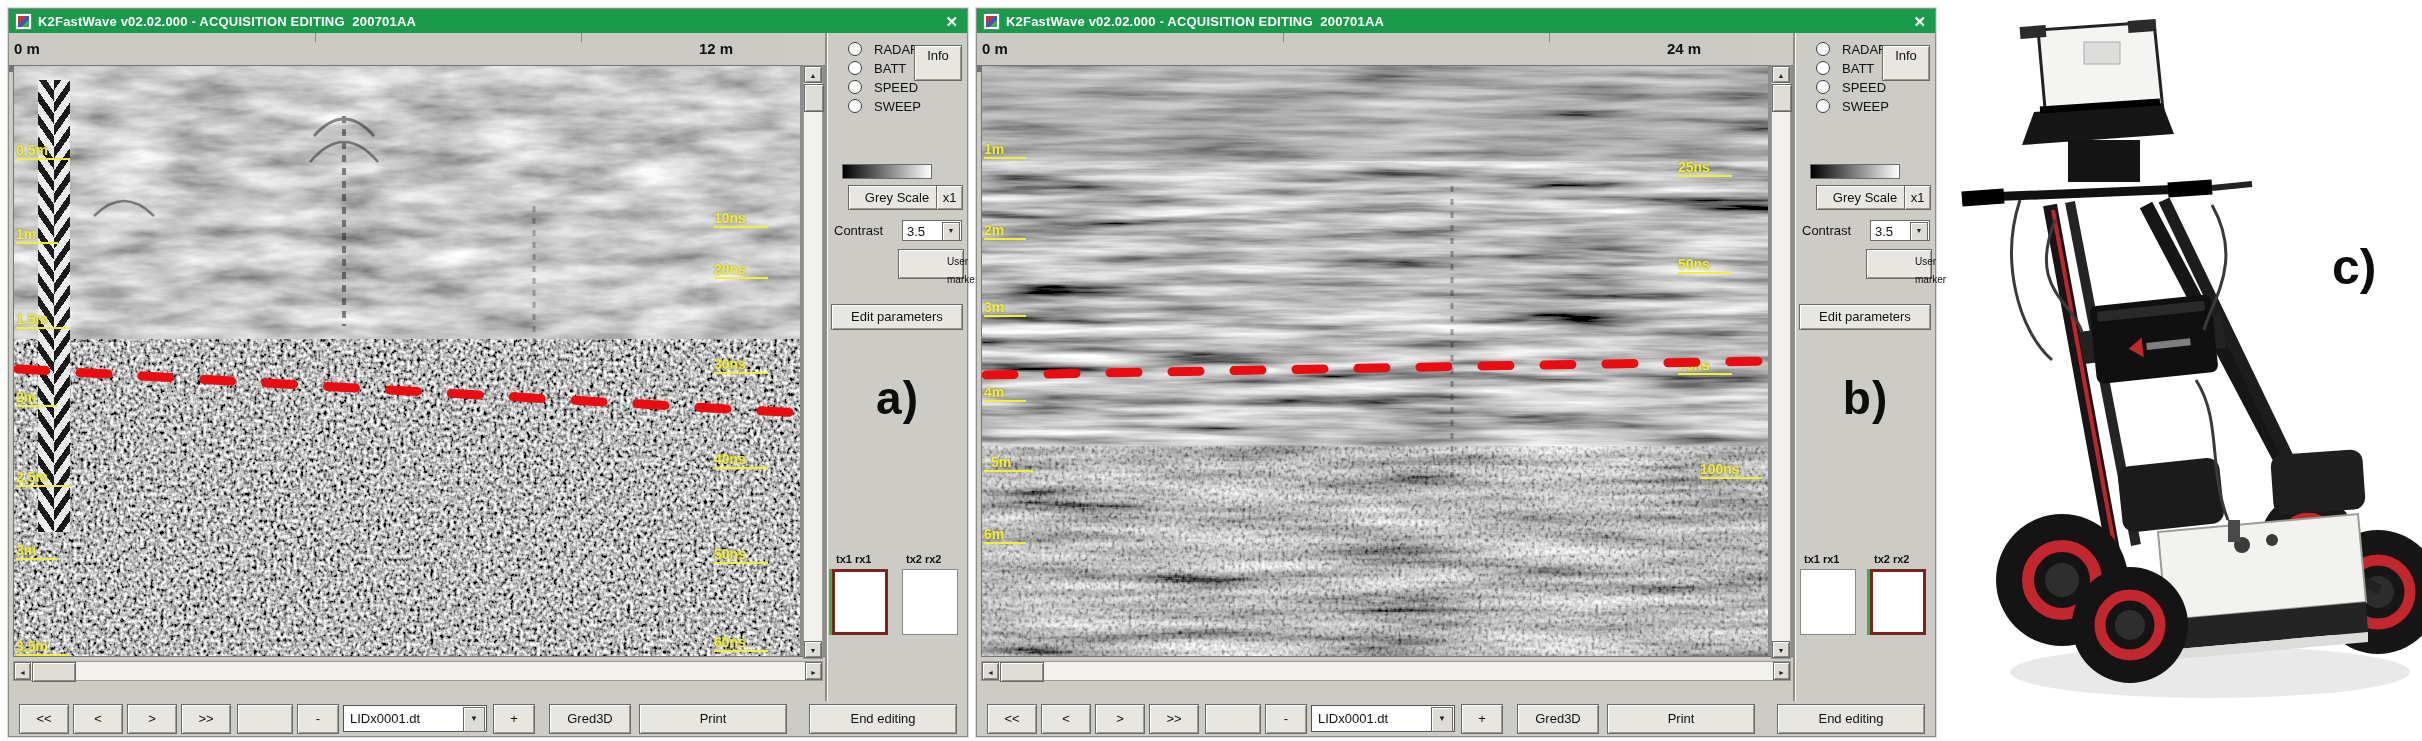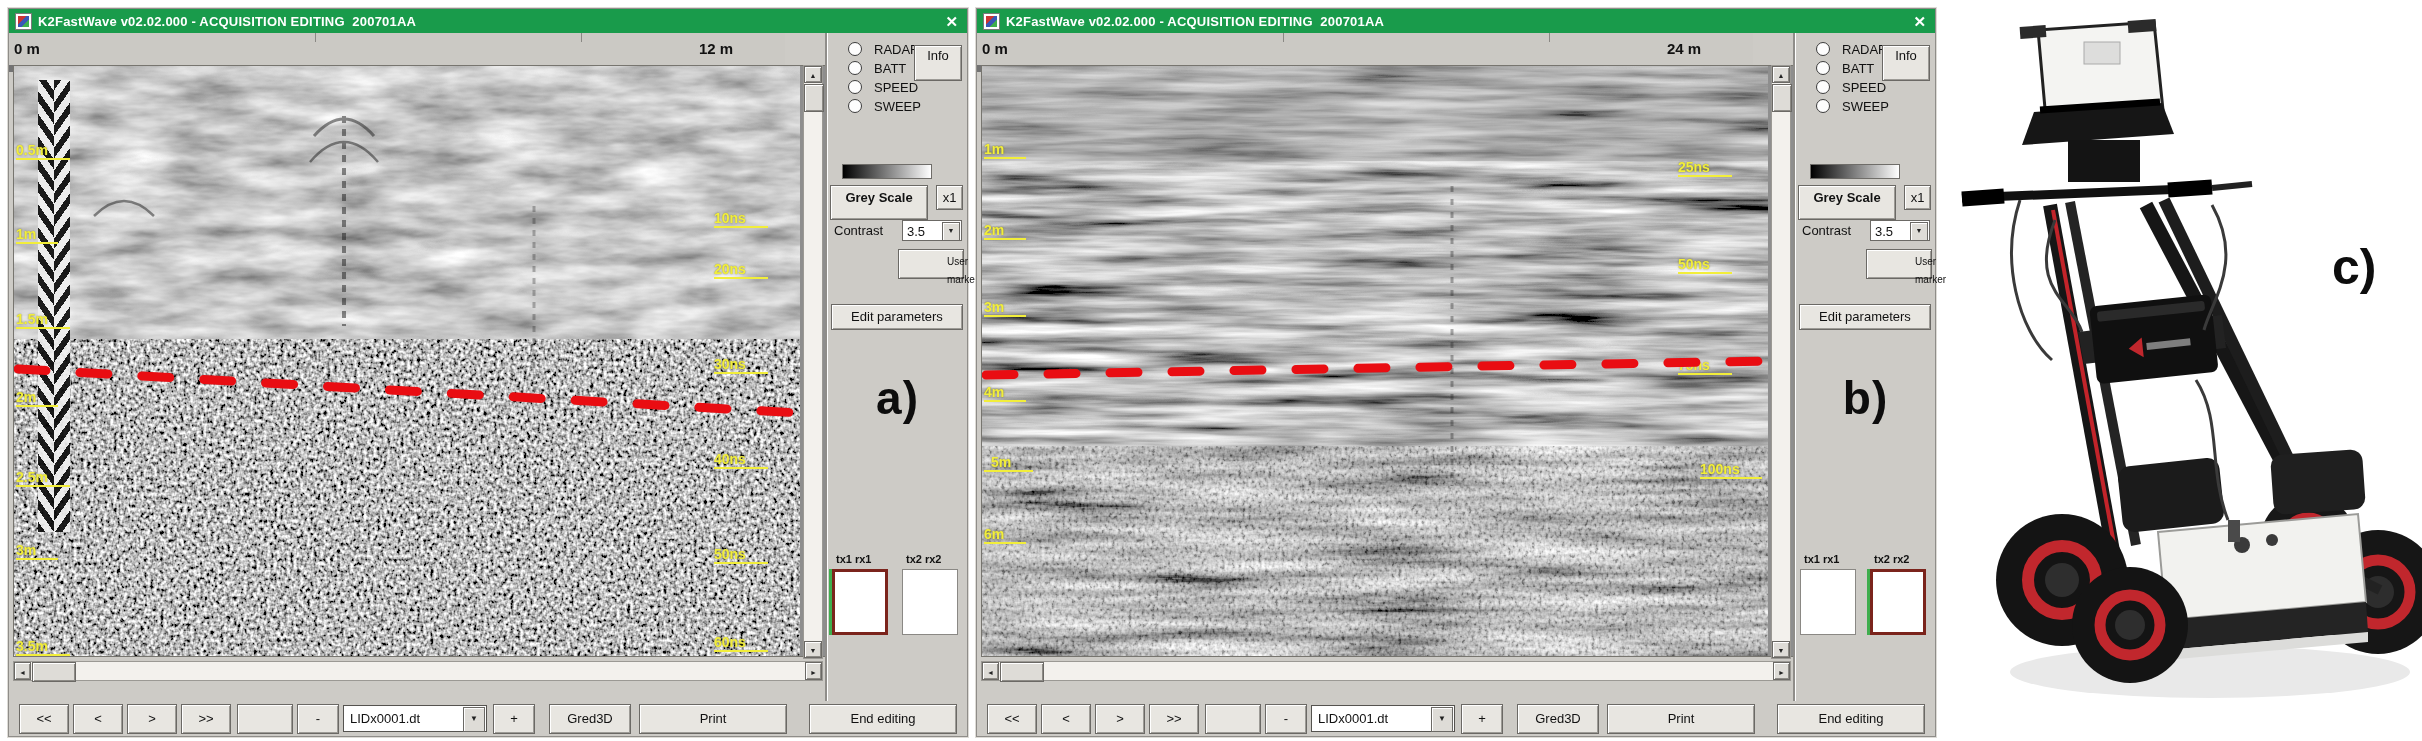--- a/index.html
+++ b/index.html
@@ -57,21 +57,21 @@
          border-left:1px solid #fff;box-shadow:-2px 0 0 #8f8d89;}
   .radio-row{position:absolute;left:20px;height:16px;display:flex;align-items:center;gap:12px;}
   .radio-circle{width:12px;height:12px;border:1px solid #3c3c3c;border-radius:50%;background:#fdfdfd;flex:0 0 auto;}
   .radio-label{font-size:13px;color:#111;}
   .btn3d{background:#e8e6e1;border:1px solid #6b6965;
          box-shadow:inset 1px 1px 0 #ffffff, inset -1px -1px 0 #9d9b96;
          color:#111;font-size:13px;text-align:center;position:absolute;box-sizing:border-box;}
   .info-btn{left:86px;top:12px;width:48px;height:36px;line-height:20px;}
   .gradbar{position:absolute;left:14px;top:131px;width:88px;height:13px;border:1px solid #6f6d69;
            background:linear-gradient(90deg,#000,#fff);}
-  .greyscale-btn{left:2px;top:152px;width:98px;height:35px;line-height:23px;font-weight:bold;}
+  .greyscale-btn{left:20px;top:152px;width:98px;height:25px;line-height:23px;}
   .x1-btn{left:108px;top:152px;width:27px;height:25px;line-height:23px;}
   .contrast-label{position:absolute;left:6px;top:190px;font-size:13px;color:#111;}
   .selectbox{position:absolute;left:74px;top:187px;width:60px;height:21px;background:#fff;
              border:1px solid #6b6965;box-sizing:border-box;}
   .sel-text{position:absolute;left:4px;top:3px;font-size:13px;color:#111;}
   .sel-arrow{position:absolute;right:1px;top:1px;width:16px;height:17px;background:#dedcd7;border:1px solid #6b6965;
              box-shadow:inset 1px 1px 0 #fff;font-size:7px;line-height:16px;text-align:center;color:#222;}
   .usermarker-btn{left:70px;top:216px;width:66px;height:30px;font-size:10px;line-height:18px;padding-top:3px;padding-left:48px;}
   .editparams-btn{left:3px;top:271px;width:132px;height:26px;line-height:24px;}
   .fig-label{position:absolute;left:0;top:338px;width:100%;text-align:center;

